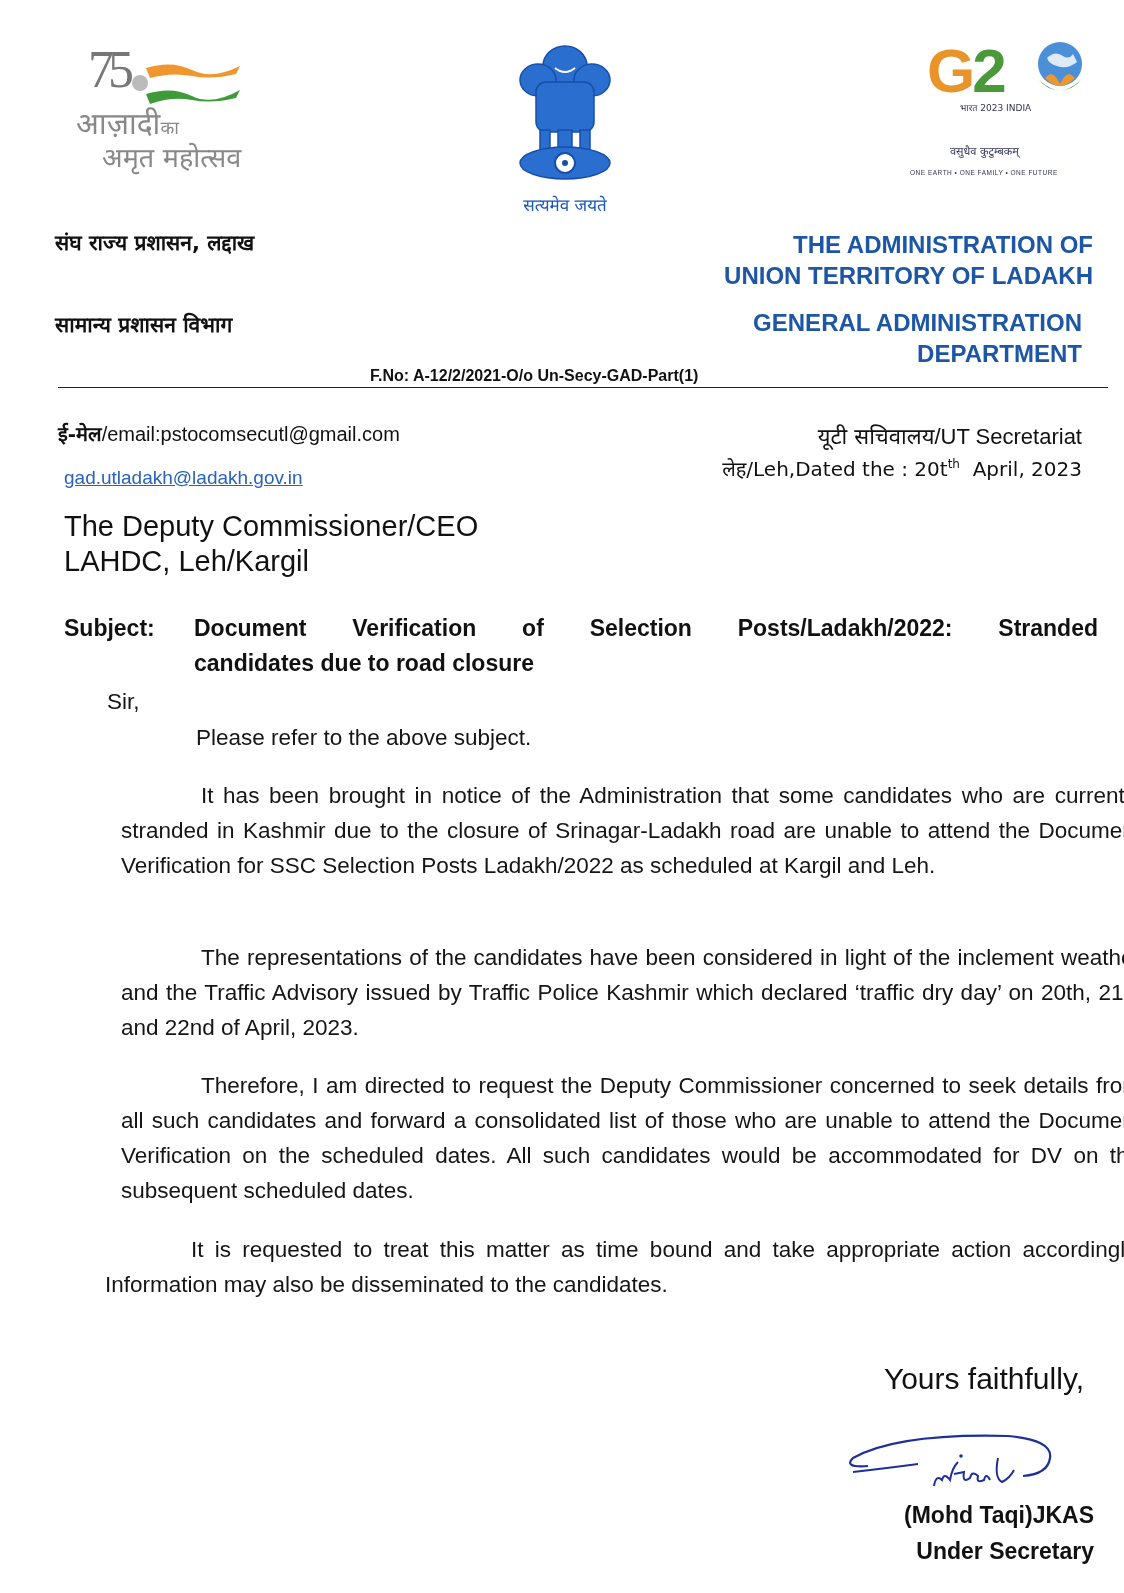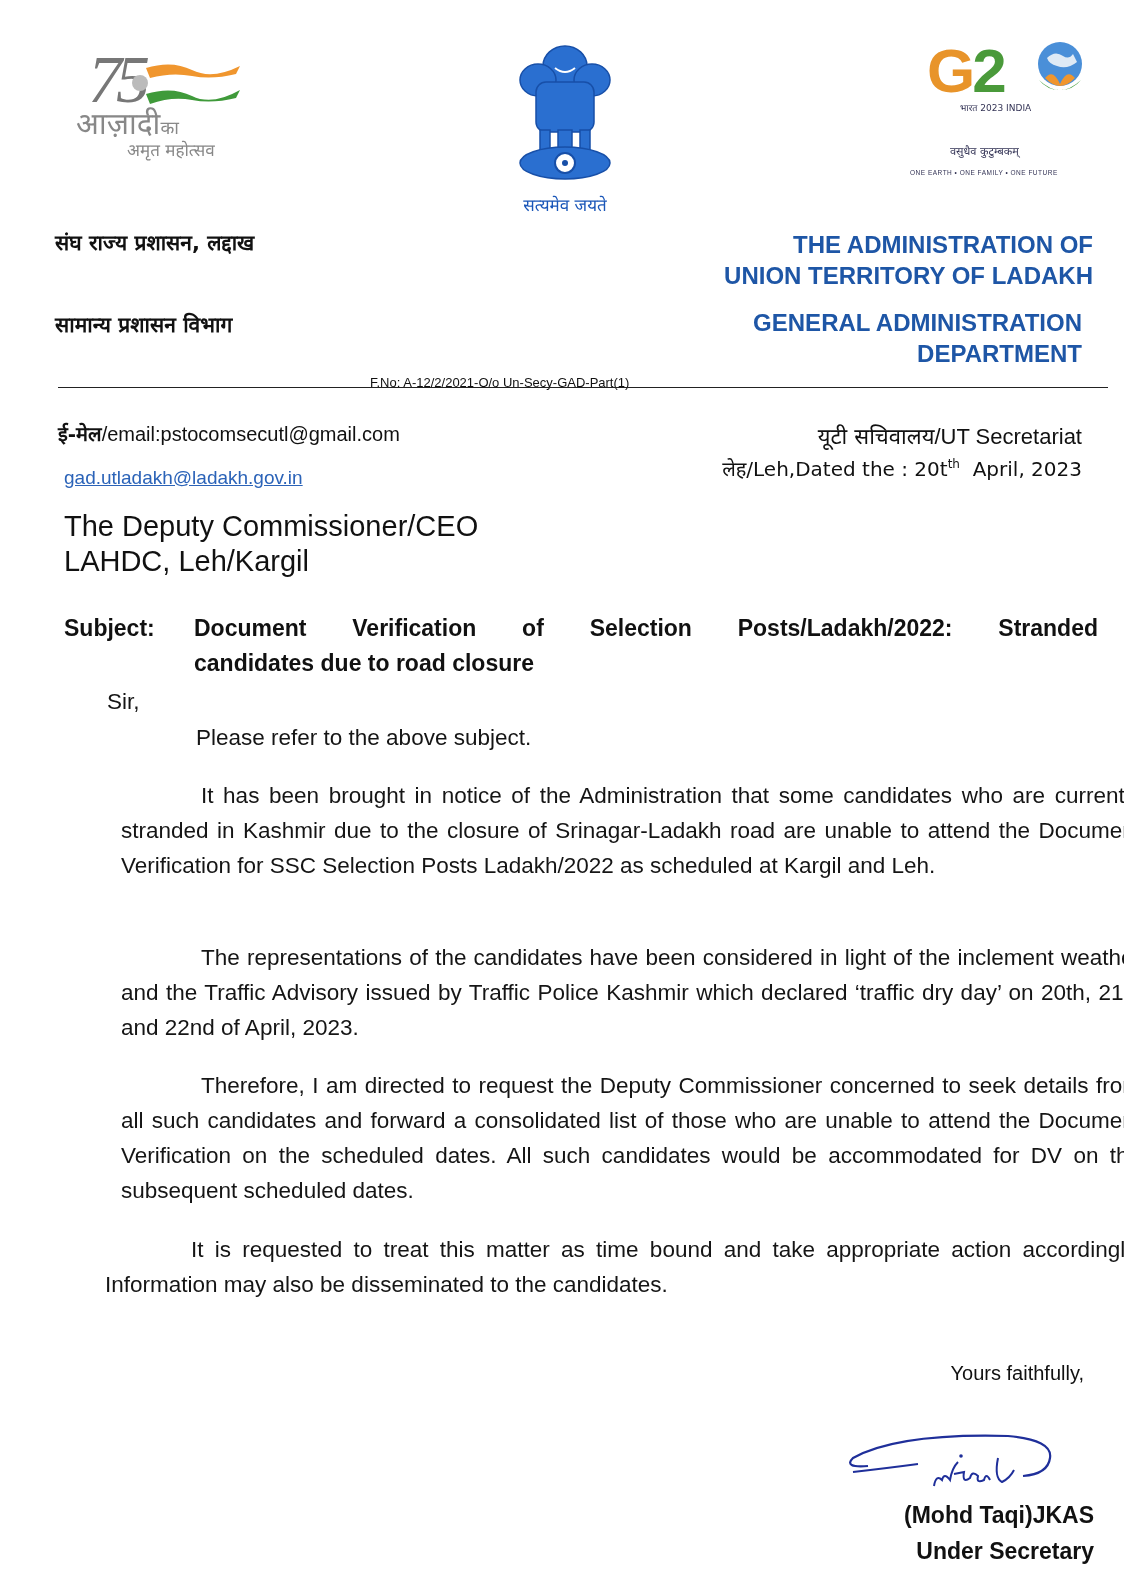--- a/index.html
+++ b/index.html
@@ -1,44 +1,44 @@
 <!DOCTYPE html>
 <html><head>
 <meta charset="utf-8">
 <style>
   html, body { margin: 0; padding: 0; background: #ffffff; }
   body { width: 1124px; height: 1593px; position: relative; overflow: hidden; font-family: "Liberation Sans", sans-serif; color: #111; }
   .abs { position: absolute; }
 
   
   .logo-azadi { left: 70px; top: 40px; width: 200px; height: 130px; }
-  .azadi-75 { position:absolute; left: 18px; top: 0px; font-family: "Liberation Serif", serif; font-size: 68px; color:#777; font-style: italic; letter-spacing:-6px; }
+  .azadi-75 { position:absolute; left: 18px; top: 0px; font-family: "Liberation Serif", serif; font-size: 52px; color:#777; letter-spacing:-6px; }
   .azadi-flag { position:absolute; left: 62px; top: 18px; width: 110px; height: 50px; }
   .azadi-text1 { position:absolute; left: 6px; top: 62px; font-size: 30px; color:#888; font-family: "DejaVu Sans", sans-serif; }
   .azadi-text1 small { font-size: 18px; }
-  .azadi-text2 { position:absolute; left: 32px; top: 98px; font-size: 17px; color:#888; font-family: "DejaVu Sans", sans-serif; margin-left: 25px; }
+  .azadi-text2 { position:absolute; left: 32px; top: 98px; font-size: 27px; color:#888; font-family: "DejaVu Sans", sans-serif; }
 
   .logo-emblem { left: 500px; top: 38px; width: 130px; height: 180px; text-align:center; }
   .emblem-svg { width: 110px; height: 150px; }
   .emblem-motto { position:absolute; left: 0; width: 130px; top: 155px; text-align:center; font-size: 17px; color:#1a56b8; font-family:"DejaVu Sans", sans-serif; }
 
   .logo-g20 { left: 905px; top: 35px; width: 200px; height: 150px; }
   .g20-text { position:absolute; left: 22px; top: 0; font-size: 62px; font-weight: bold; font-family: "Liberation Sans", sans-serif; letter-spacing: -3px; }
   .g20-text .g { color:#e8942a; }
   .g20-text .two { color:#4a9a3a; }
   .g20-globe { position:absolute; left: 128px; top: 5px; width: 54px; height: 60px; }
   .g20-sub { position:absolute; left: 55px; top: 66px; font-size: 9px; color:#335; font-family:"DejaVu Sans", sans-serif; }
   .g20-motto-hi { position:absolute; left: 45px; top: 108px; font-size: 11px; color:#335; font-family:"DejaVu Sans", sans-serif; }
   .g20-motto-en { position:absolute; left: 5px; top: 134px; font-size: 6.5px; color:#335; letter-spacing: 0.5px; white-space:nowrap; }
 
   
   .hi-title { font-family: "DejaVu Sans", sans-serif; font-weight: bold; font-size: 21px; color:#111; }
   .en-title { font-family: "Liberation Sans", sans-serif; font-weight: bold; font-size: 24px; color:#1e56a6; text-align: right; line-height: 31px; }
 
-  .fno { left: 370px; top: 367px; font-size: 13px; font-weight: normal; margin-top: 8px; }
+  .fno { left: 370px; top: 367px; font-size: 16px; font-weight: bold; }
   .divider { left: 58px; top: 387px; width: 1050px; height: 0; border-top: 1.5px solid #222; }
 
   .email-line { left: 58px; top: 420px; font-size: 20px; }
   .email-line .hi { font-family: "DejaVu Sans", sans-serif; font-weight: bold; }
   .email-link { left: 64px; top: 449px; font-size: 19px; color: #2b63b8; text-decoration: underline; margin-top: 18px; }
 
   .ut-sec { right: 42px; top: 420px; font-size: 22px; text-align:right; font-family:"DejaVu Sans", sans-serif; }
   .ut-sec .en { font-family: "Liberation Sans", sans-serif; }
   .dated { right: 42px; top: 455px; font-size: 20px; text-align:left; font-family:"DejaVu Sans", sans-serif; }
   .dated sup { font-size: 12px; }
@@ -48,21 +48,21 @@
   .subject { left: 64px; top: 615px; width: 1034px; font-size: 23px; font-weight: bold; }
   .subject .lbl { display:inline-block; width: 130px; }
   .subject .txt1 { position:absolute; left: 130px; top: 0; width: 904px; text-align: justify; text-align-last: justify; }
   .subject .txt2 { position:absolute; left: 130px; top: 35px; }
 
   .body-text { font-size: 22.5px; line-height: 35px; color:#151515;margin-left:43px; }
   .para { left: 78px; width: 1020px; text-align: justify; }
   .para .first { display:inline-block; width: 80px; }
   .para-last { left: 62px; width: 1036px; text-align: justify; }
 
-  .closing { right: 40px; top: 1362px; font-size: 20px; margin-left: 37px; }
+  .closing { right: 40px; top: 1362px; font-size: 30px; margin-left: 37px; }
   .sig { left: 838px; top: 1428px; width: 230px; height: 70px; }
   .sig-name { right: 30px; top: 1502px; font-size: 23px; font-weight: bold; text-align: right; }
   .sig-desig { right: 30px; top: 1538px; font-size: 23px; font-weight: bold; text-align: right; }
 </style>
 </head>
 <body>
 
 <div class="abs logo-azadi">
   <div class="azadi-75">75</div>
   <svg class="azadi-flag" viewBox="0 0 110 50">

